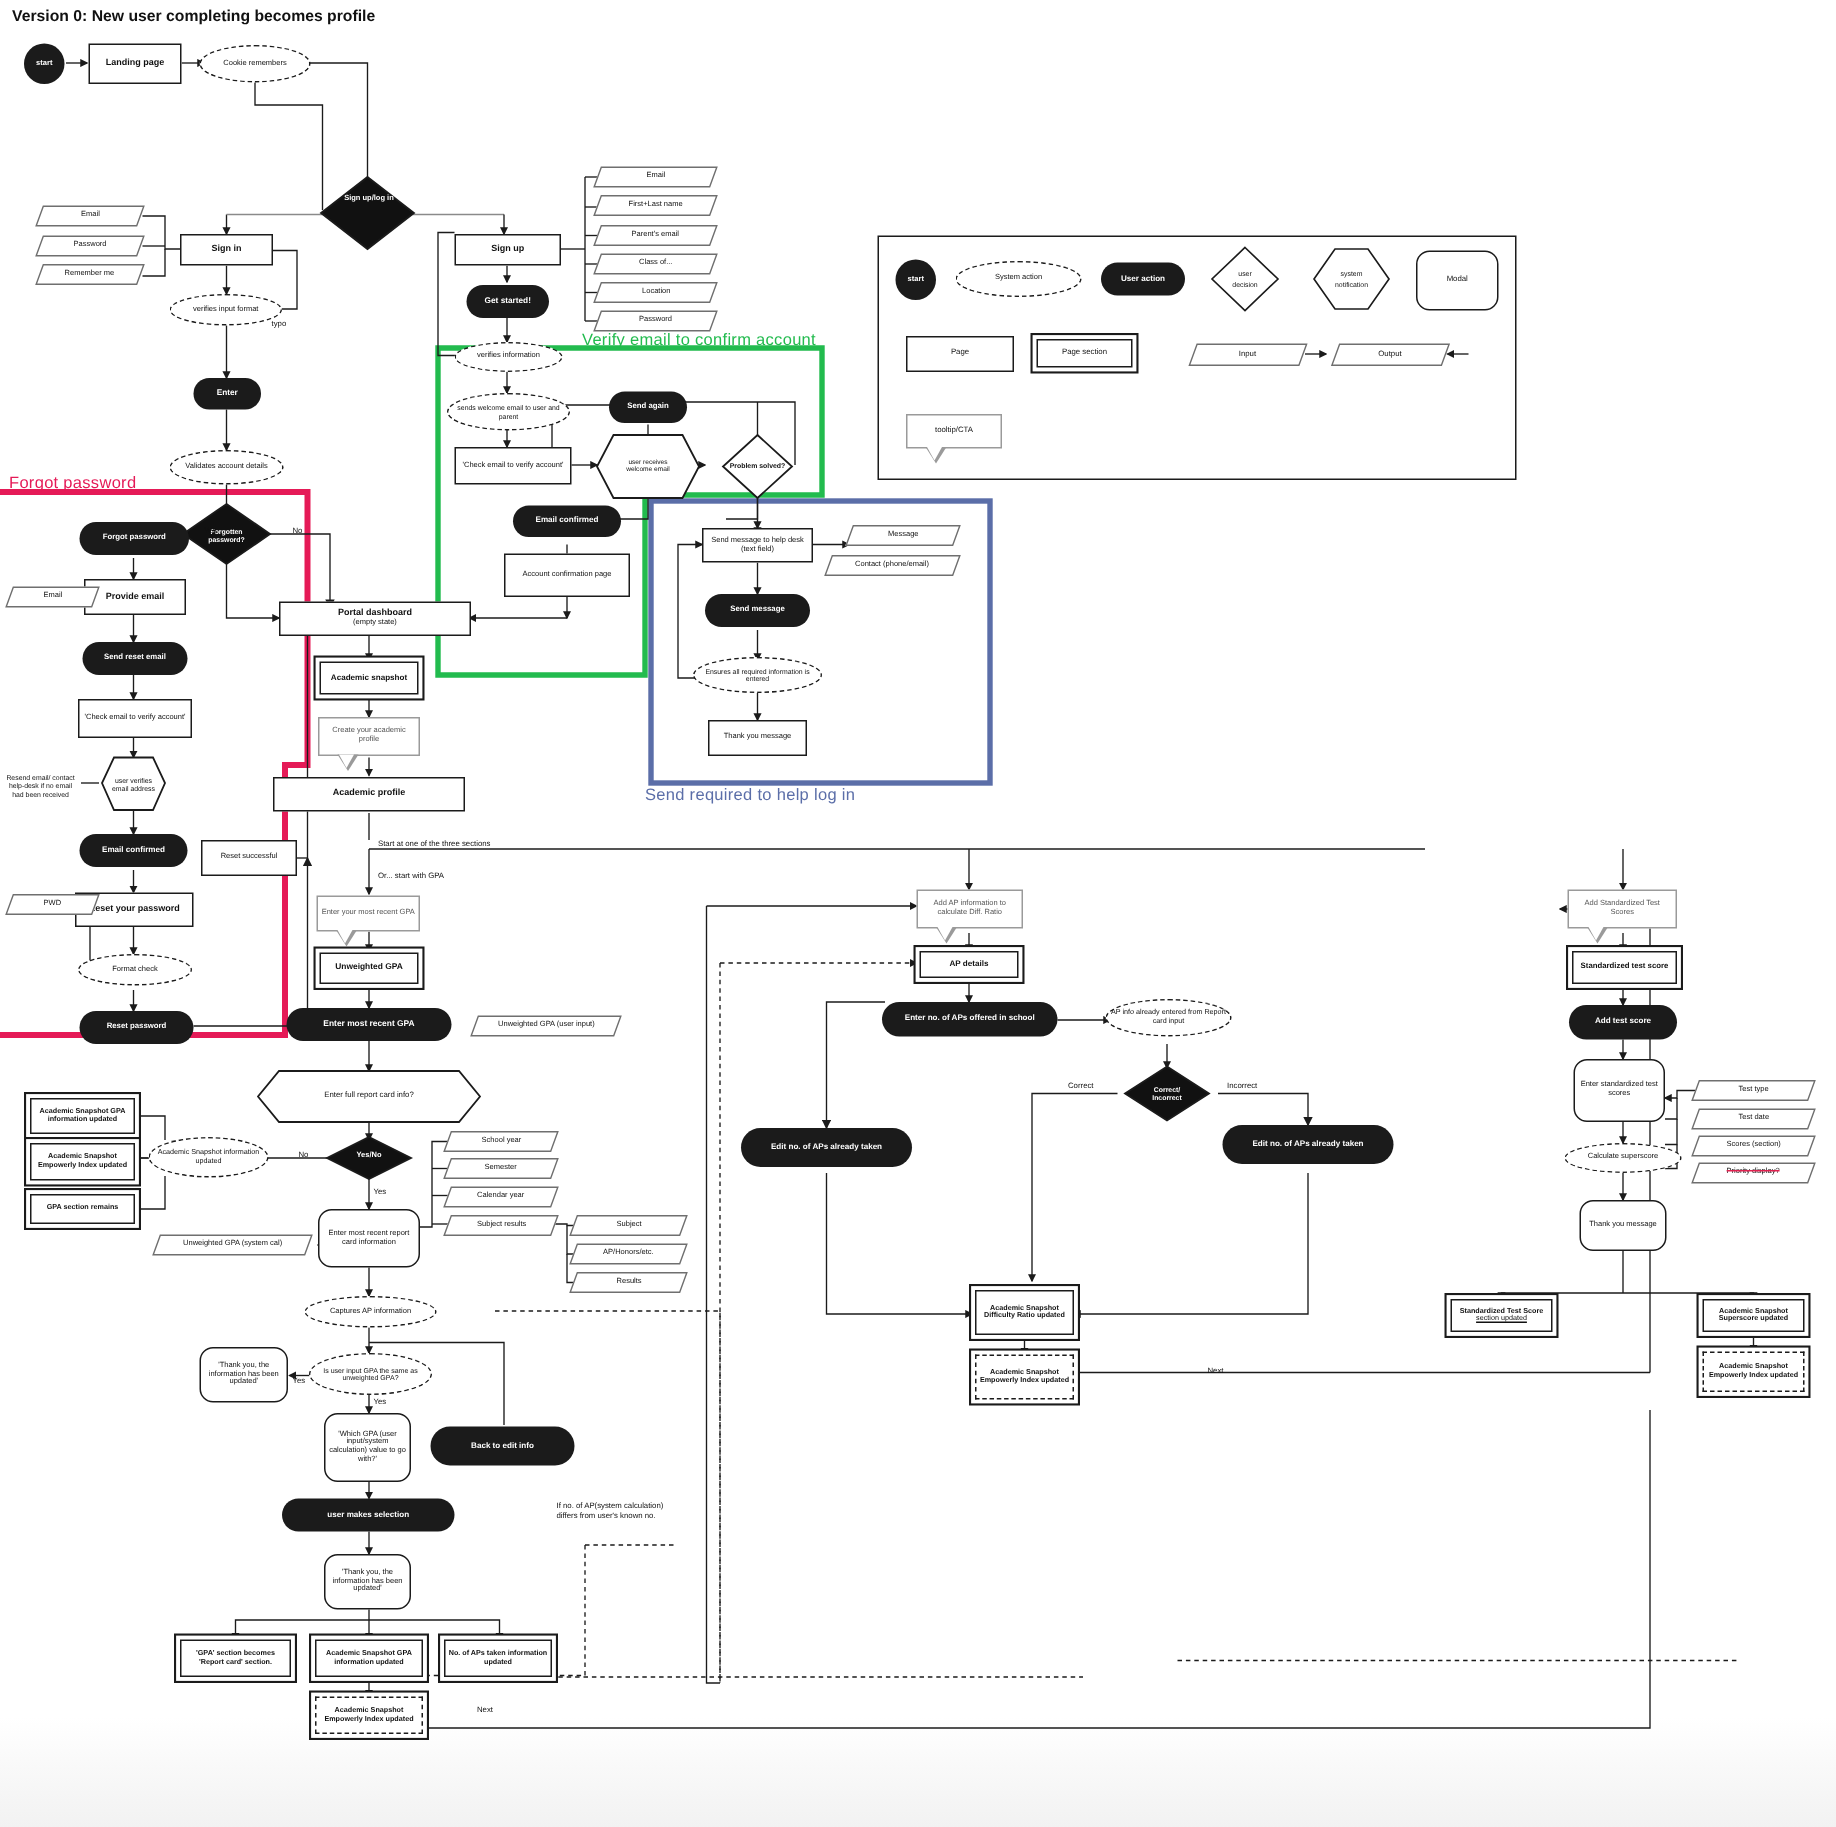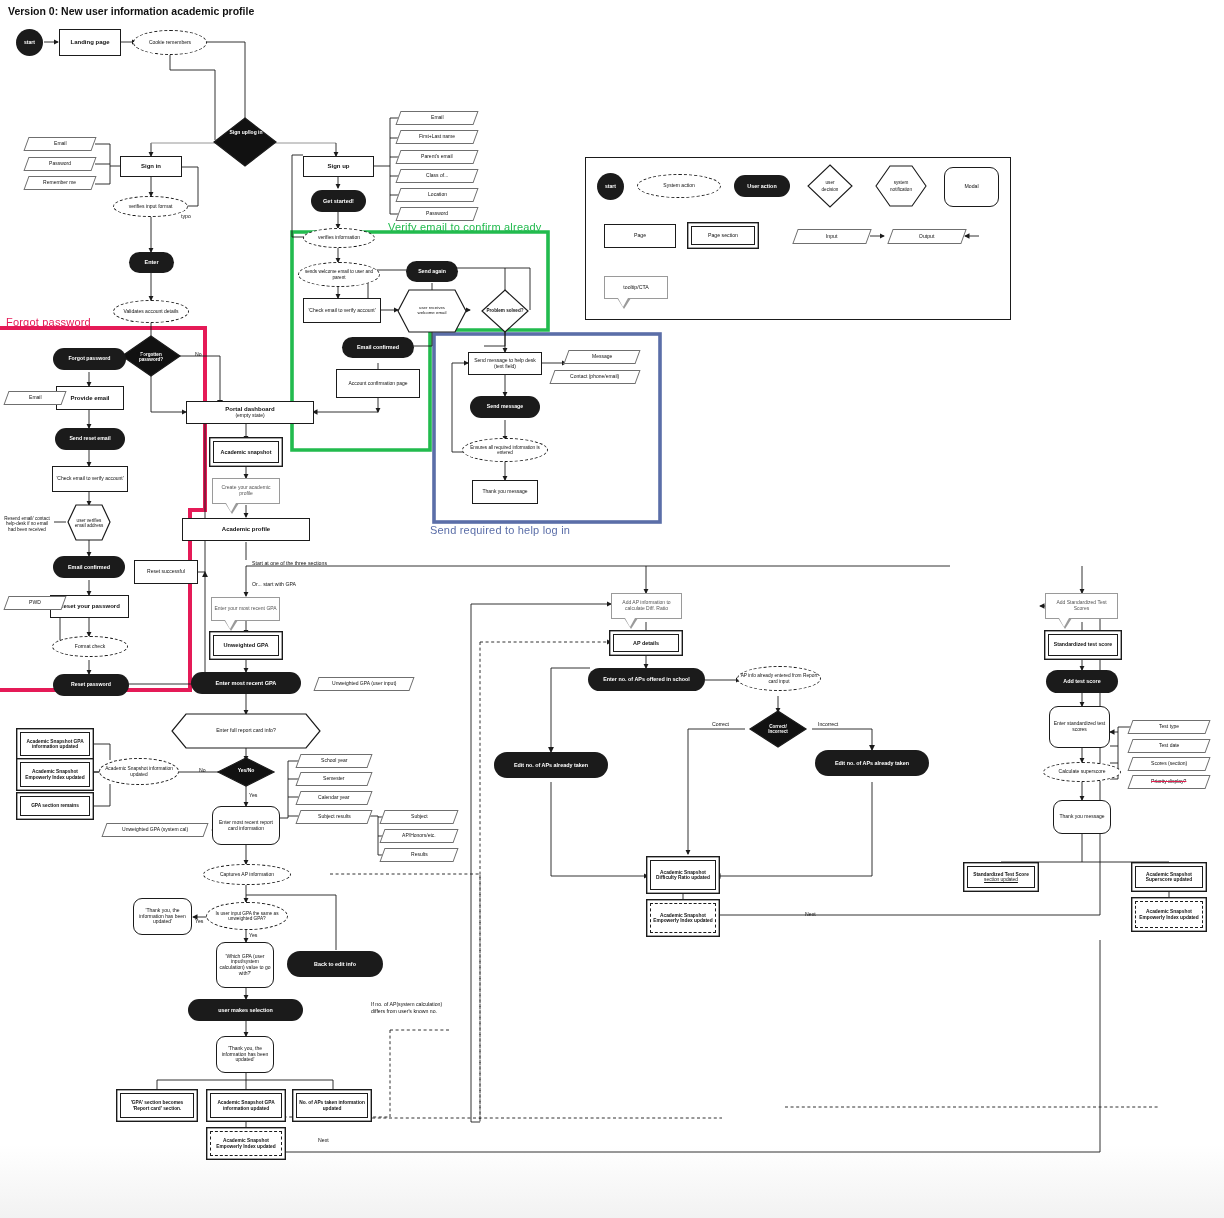--- a/index.html
+++ b/index.html
@@ -38,21 +38,21 @@
 
   .grouplabel{position:absolute;font-weight:400;letter-spacing:.2px;}
   #title{position:absolute;left:8px;top:5px;font-size:10.5px;font-weight:700;color:#111;}
   .legendbox{position:absolute;border:1.3px solid #1b1b1b;background:#fff;}
 </style>
 </head>
 <body>
 
 <div id="canvas">
 
-  <div id="title">Version 0: New user information academic profile</div>
+  <div id="title">Version 0: New user completing becomes profile</div>
 
   <svg class="layer" viewBox="0 0 1224 1218">
     <defs>
       <marker id="ah" markerWidth="6" markerHeight="6" refX="5" refY="3" orient="auto">
         <path d="M0,0 L6,3 L0,6 z" fill="#1b1b1b"></path>
       </marker>
       <marker id="ahb" markerWidth="7" markerHeight="7" refX="6" refY="3.5" orient="auto">
         <path d="M0,0 L7,3.5 L0,7 z" fill="#1b1b1b"></path>
       </marker>
     </defs>
@@ -571,21 +571,21 @@
   <div class="edgelabel" style="left:249px;top:932px;">Yes</div>
   <div class="edgelabel" style="left:712px;top:721px;">Correct</div>
   <div class="edgelabel" style="left:818px;top:721px;">Incorrect</div>
   <div class="edgelabel" style="left:805px;top:911px;">Next</div>
   <div class="edgelabel" style="left:318px;top:1137px;">Next</div>
   <div class="edgelabel" style="left:252px;top:560px;">Start at one of the three sections</div>
   <div class="edgelabel" style="left:252px;top:581px;">Or... start with GPA</div>
   <div class="edgelabel" style="left:371px;top:1001px;width:84px;white-space:normal;line-height:1.25;">If no. of AP(system calculation) differs from user's known no.</div>
 
   <div class="grouplabel" style="left:6px;top:316px;font-size:11px;color:#e51a57;">Forgot password</div>
-  <div class="grouplabel" style="left:388px;top:221px;font-size:11px;color:#22bb4e;">Verify email to confirm already</div>
+  <div class="grouplabel" style="left:388px;top:221px;font-size:11px;color:#22bb4e;">Verify email to confirm account</div>
   <div class="grouplabel" style="left:430px;top:524px;font-size:11px;color:#5b6ea8;">Send required to help log in</div>
 
   <div class="legendbox" style="left:585px;top:157px;width:424px;height:161px;"></div>
   <div class="node start" style="left:597px;top:173px;width:27px;height:27px;font-size:5px;">
       <span>start</span>
     </div>
   <div class="node sysaction" style="left:637px;top:174px;width:84px;height:24px;font-size:5px;">
       <span>System action</span>
     </div>
   <div class="node useraction" style="left:734px;top:175px;width:56px;height:22px;font-size:5.4px;">

